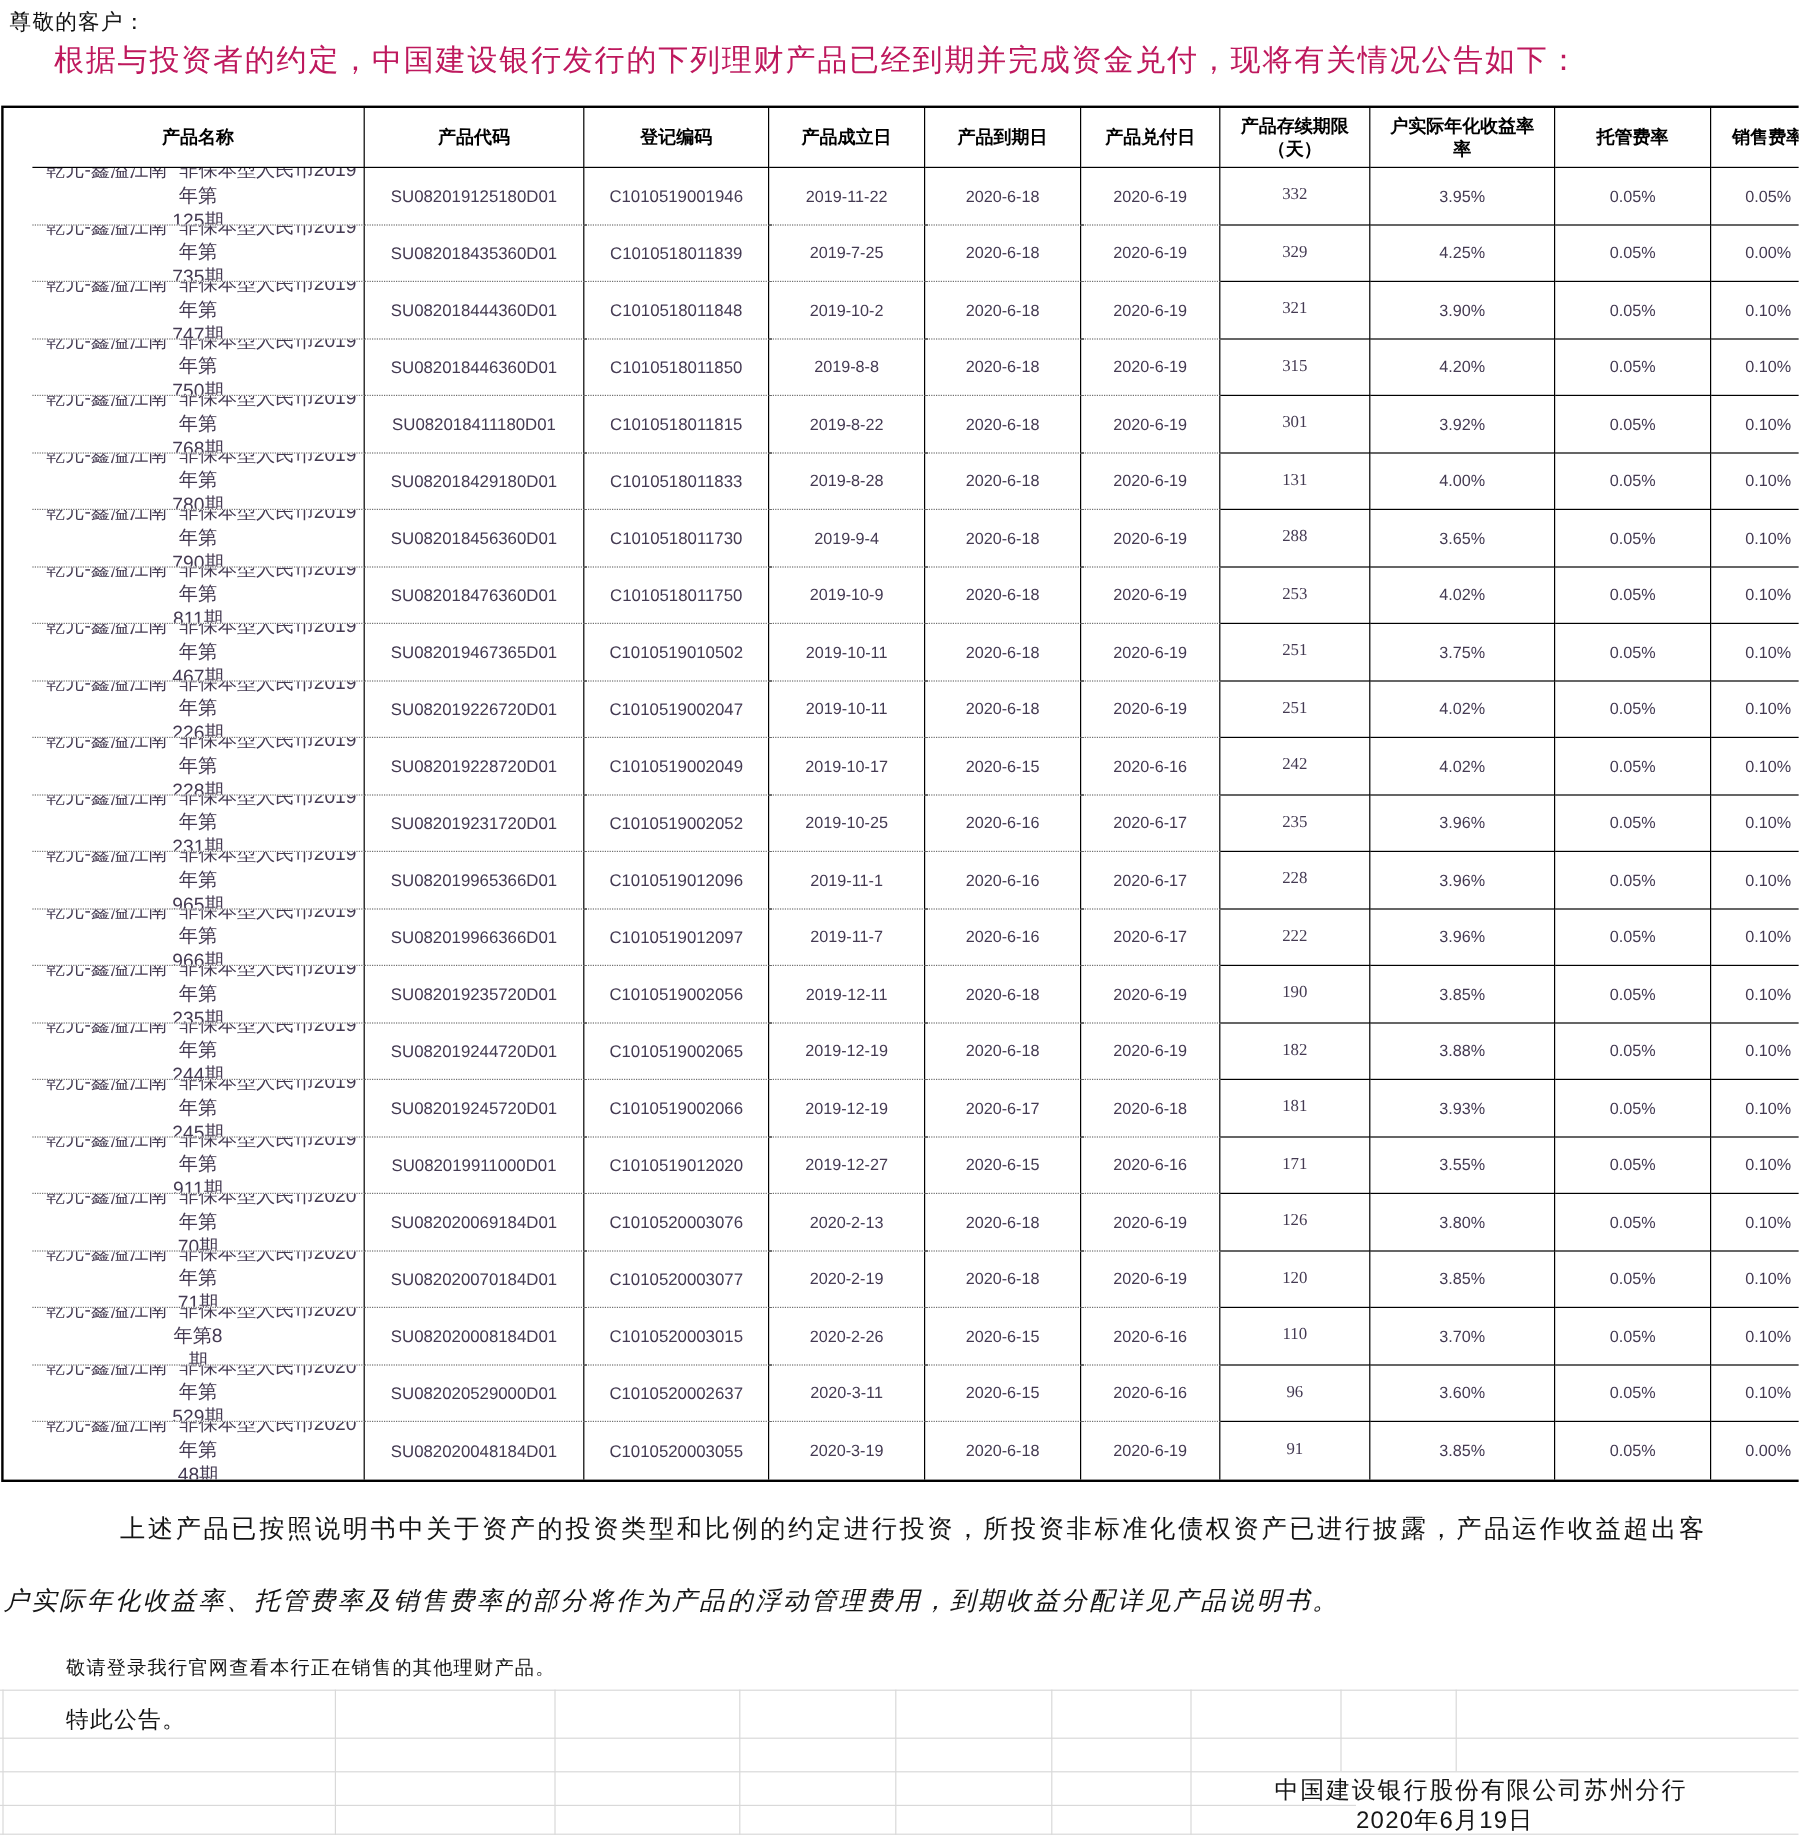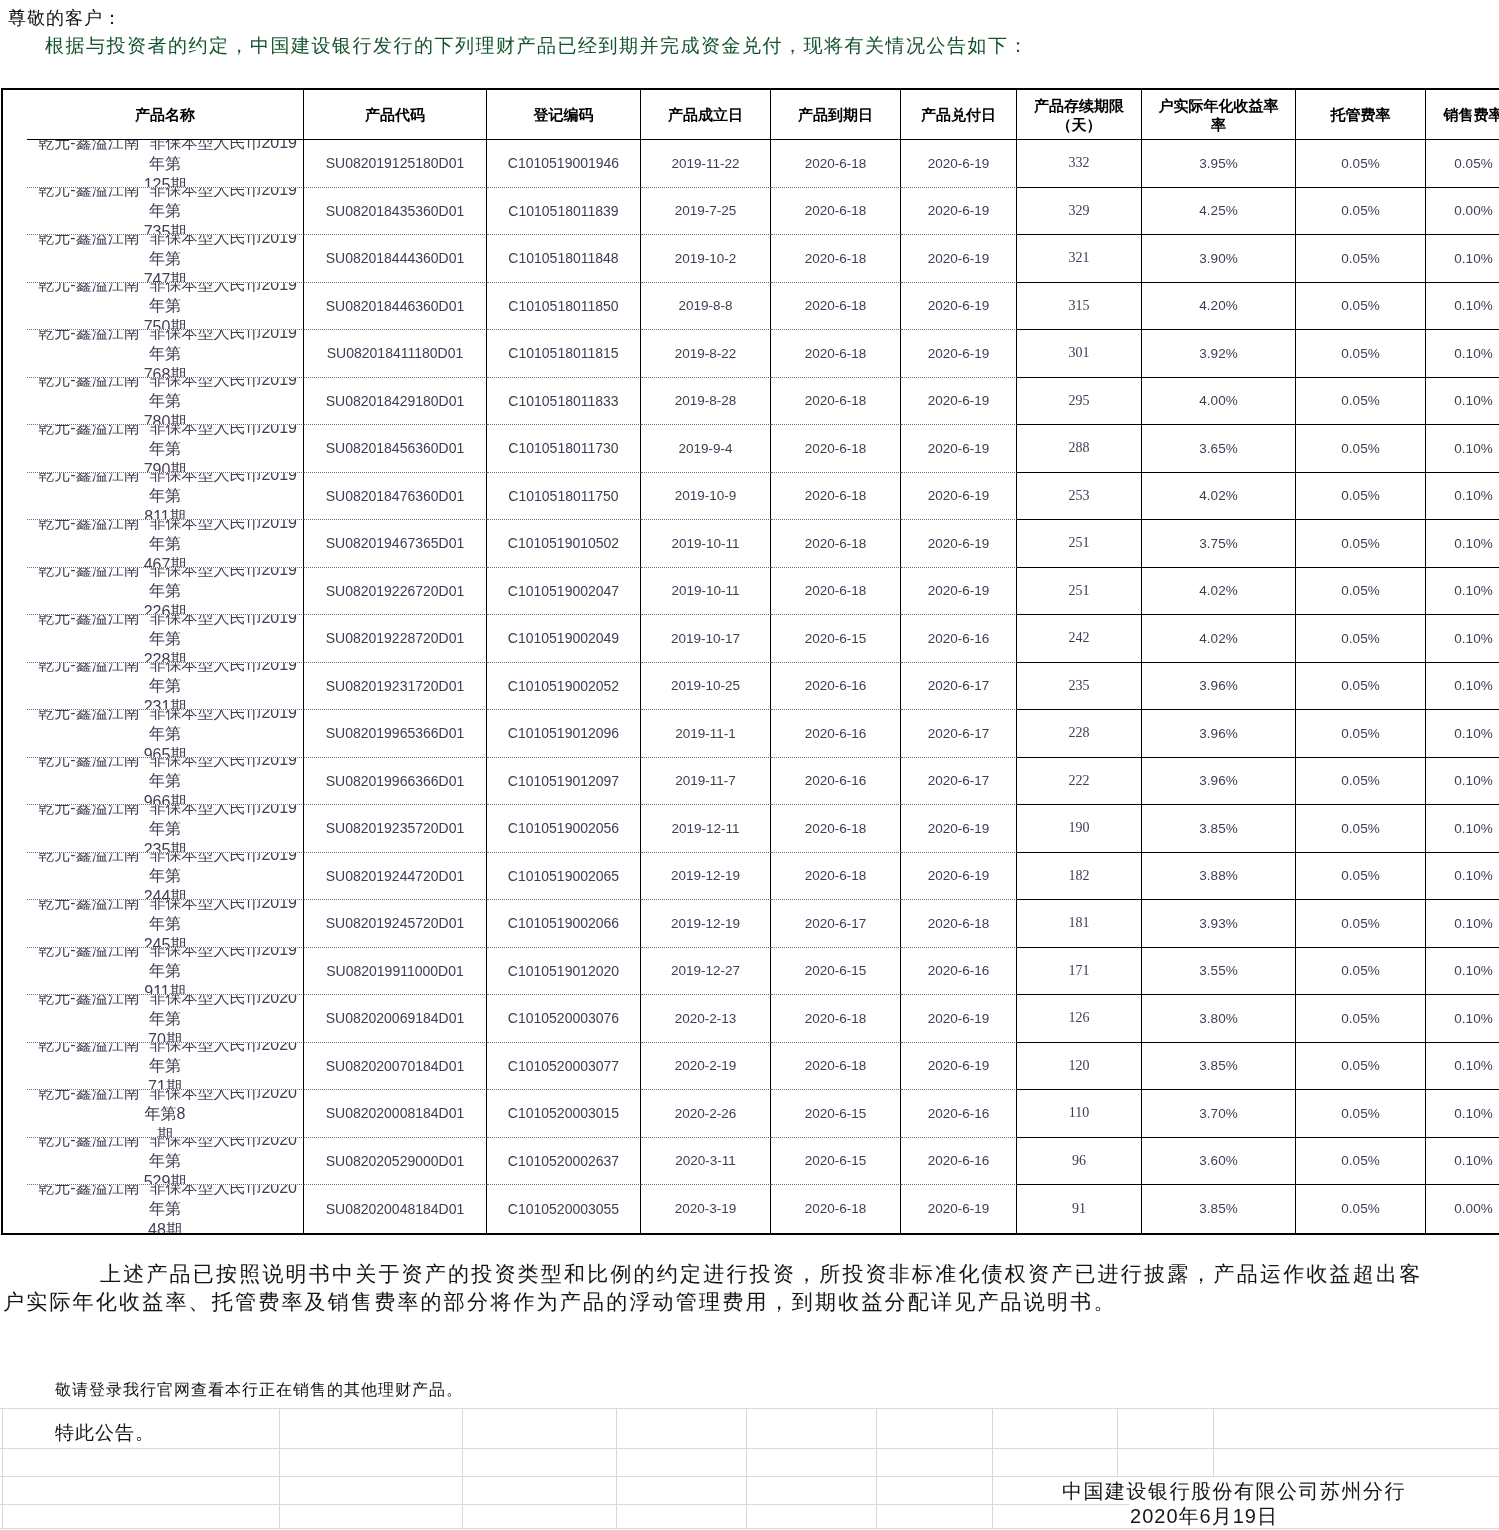--- a/index.html
+++ b/index.html
@@ -1,21 +1,21 @@
 <!DOCTYPE html>
 <html><head>
 <meta charset="utf-8">
 <style>
   html,body{margin:0;padding:0;background:#fff;}
   #page{position:relative;width:1499px;height:1530px;background:#ffffff;overflow:hidden;
         font-family:"Liberation Sans","DejaVu Sans",sans-serif;color:#141414;}
 
   .textline{position:absolute;white-space:nowrap;}
   .intro-salutation{left:8px;top:6px;font-size:18px;letter-spacing:1px;color:#111;}
-  .intro-body{left:45px;top:33px;font-size:19px;letter-spacing:1.5px;color:#14532d;}
+  .intro-body{left:45px;top:33px;font-size:25px;letter-spacing:1.5px;color:#be185d;}
 
   
   .tbl{position:absolute;left:1px;top:88px;width:1494px;
        border:2px solid #000;
        display:grid;
        grid-template-columns:277px 183px 154px 130px 130px 116px 125px 154px 130px 95px;
        grid-template-rows:50px repeat(23,47.5px);
        background:#fff;padding-left:24px;}
   .cell{border-right:1px solid #000;border-bottom:1px dotted #6e6e6e;
         display:flex;align-items:center;justify-content:center;text-align:center;
@@ -26,21 +26,21 @@
   .cell.hc{border-bottom:1px solid #000;font-weight:700;color:#000;font-size:15px;
            line-height:19px;white-space:pre-line;font-family:"Liberation Sans","DejaVu Sans",sans-serif;}
   .c0{font-size:16px;line-height:21px;white-space:pre-line;}
   .c1,.c2{font-size:14px;}
   .c3,.c4,.c5{font-size:13.5px;}
   .c6{font-size:14px;font-family:Liberation Serif, serif;}
   .c7,.c8,.c9{font-size:13.5px;}
 
   
   .fp1a{left:100px;top:1260px;font-size:21px;letter-spacing:2.2px;color:#151515;}
-  .fp1b{left:3px;top:1288px;font-size:21px;letter-spacing:2.2px;color:#151515;}
+  .fp1b{left:3px;top:1320px;font-size:21px;letter-spacing:2.2px;color:#151515;font-style:italic;}
   .fp2{left:55px;top:1380px;font-size:16px;letter-spacing:1px;color:#151515;}
   .fp3{left:55px;top:1420px;font-size:19px;letter-spacing:1px;color:#151515;}
   .sig{position:absolute;left:1058px;top:1478px;width:352px;text-align:center;
        font-size:20px;letter-spacing:1.5px;color:#151515;white-space:nowrap;}
   .sigdate{position:absolute;left:1028px;top:1503px;width:352px;text-align:center;
        font-size:20px;letter-spacing:1px;color:#151515;white-space:nowrap;}
 
   
   .gl{position:absolute;background:#d9d9d9;}
   .gl.h{height:1px;}
@@ -122,21 +122,21 @@
       <div class="cell c7 sb">3.92%</div>
       <div class="cell c8 sb">0.05%</div>
       <div class="cell c9 cl sb">0.10%</div>
       <div class="cell c0">“乾元-鑫溢江南” 非保本型人民币2019年第
 780期</div>
       <div class="cell c1">SU082018429180D01</div>
       <div class="cell c2">C1010518011833</div>
       <div class="cell c3">2019-8-28</div>
       <div class="cell c4">2020-6-18</div>
       <div class="cell c5">2020-6-19</div>
-      <div class="cell c6 sb">295</div>
+      <div class="cell c6 sb">131</div>
       <div class="cell c7 sb">4.00%</div>
       <div class="cell c8 sb">0.05%</div>
       <div class="cell c9 cl sb">0.10%</div>
       <div class="cell c0">“乾元-鑫溢江南” 非保本型人民币2019年第
 790期</div>
       <div class="cell c1">SU082018456360D01</div>
       <div class="cell c2">C1010518011730</div>
       <div class="cell c3">2019-9-4</div>
       <div class="cell c4">2020-6-18</div>
       <div class="cell c5">2020-6-19</div>

